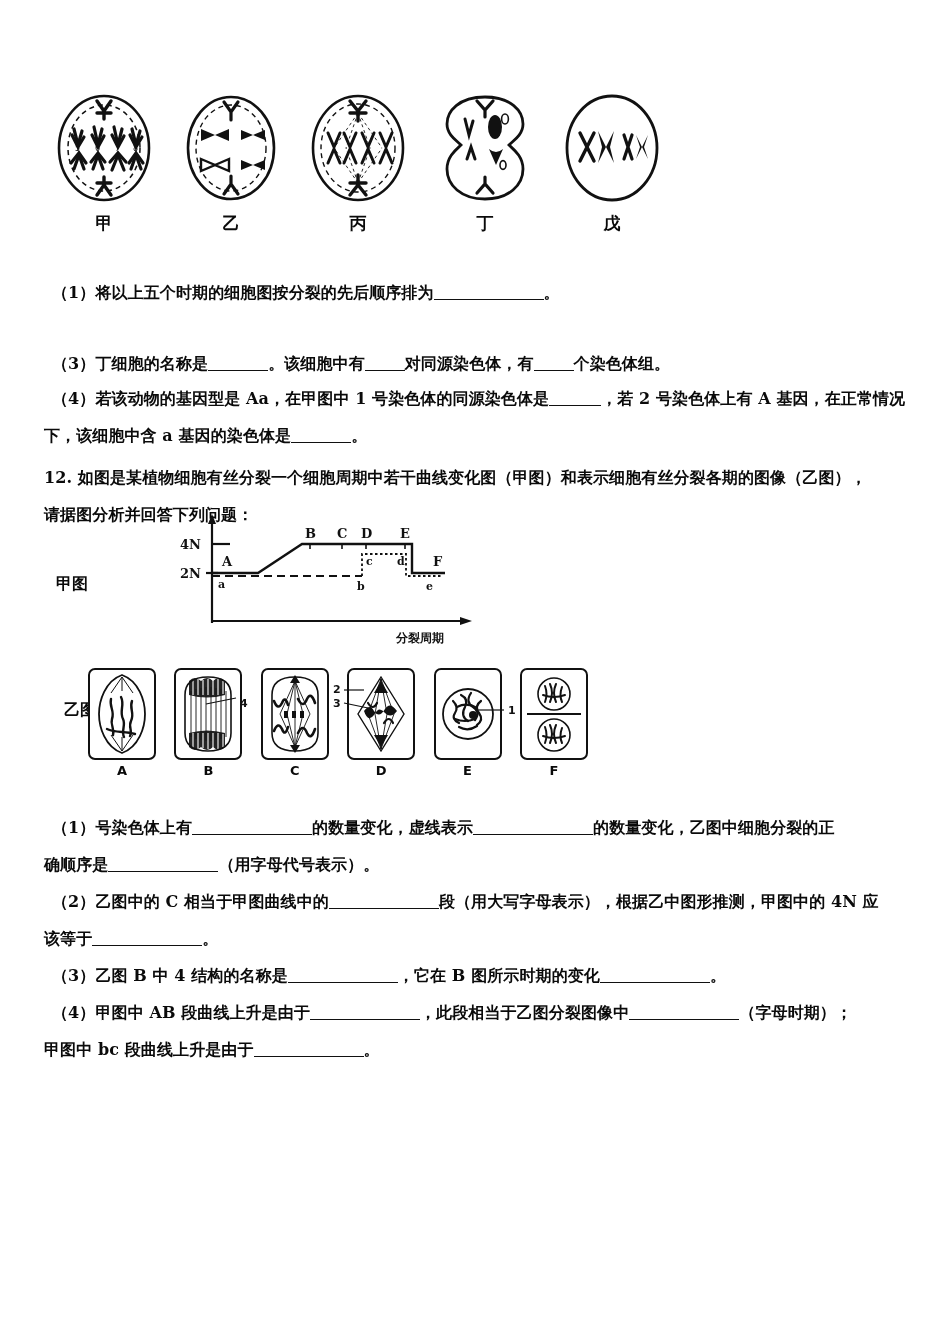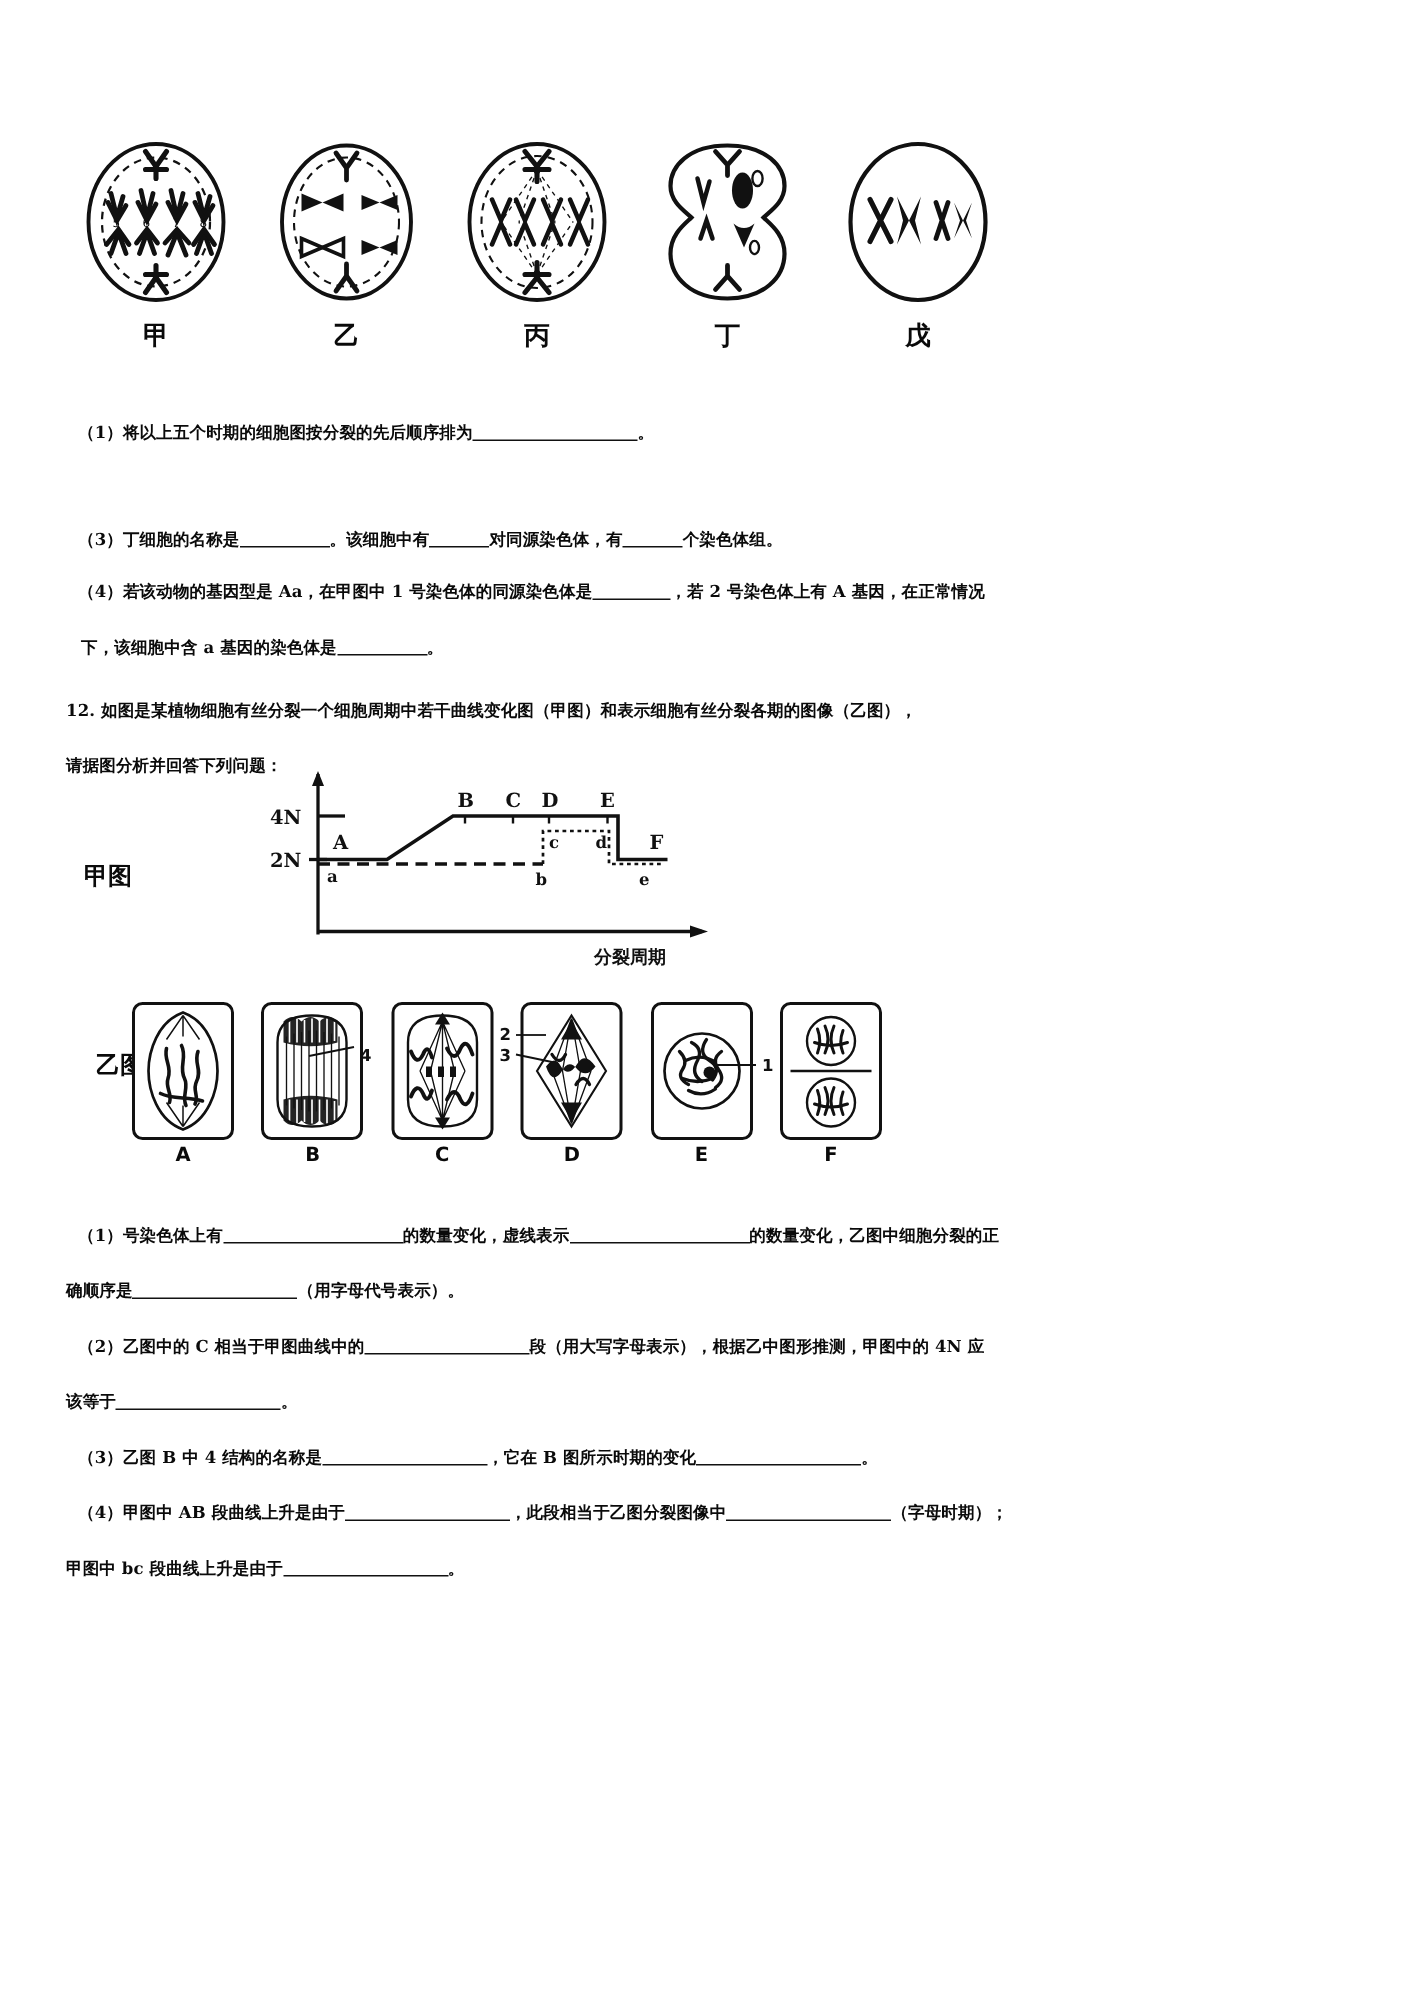--- a/index.html
+++ b/index.html
@@ -30,21 +30,21 @@
     font-family: "DejaVu Sans", "Liberation Sans", sans-serif;
     font-weight: bold;
     font-size: 17px;
     margin-top: 4px;
     letter-spacing: 0;
   }
 
   
   .qline {
     position: absolute;
-    font-size: 11px;
+    font-size: 16px;
     line-height: 1.5;
     letter-spacing: 0.1px;
     white-space: nowrap;
     font-weight: 600;
   }
   .blank-s { display: inline-block; border-bottom: 1.3px solid #111; vertical-align: -2px; }
   .w40 { width: 40px; } .w52 { width: 52px; } .w60 { width: 60px; } .w78 { width: 78px; } .w110 { width: 110px; } .w120 { width: 120px; }
 
   .jialabel {
     position: absolute; left: 56px; top: 574px;
@@ -232,21 +232,21 @@
 
 
   <div class="qline" style="left:52px; top:352px;">
     <span>（3）</span><span>丁细胞的名称是</span><span class="blank-s w60"></span><span>。该细胞中有</span><span class="blank-s w40"></span><span>对同源染色体，有</span><span class="blank-s w40"></span><span>个染色体组。</span>
   </div>
 
   <div class="qline" style="left:52px; top:387px;">
     <span>（4）</span><span>若该动物的基因型是 Aa，在甲图中 1 号染色体的同源染色体是</span><span class="blank-s w52"></span><span>，若 2 号染色体上有 A 基因，在正常情况</span>
   </div>
 
-  <div class="qline" style="left:44px; top:424px;margin-left:10px;">
+  <div class="qline" style="left:44px; top:424px;">
     <span>下，该细胞中含 a 基因的染色体是</span><span class="blank-s w60"></span><span>。</span>
   </div>
 
   <div class="qline" style="left:44px; top:466px;text-align:center;">
     <span>12.</span>&nbsp;<span>如图是某植物细胞有丝分裂一个细胞周期中若干曲线变化图（甲图）和表示细胞有丝分裂各期的图像（乙图），</span>
   </div>
   <div class="qline" style="left:44px; top:503px;">
     <span>请据图分析并回答下列问题：</span>
   </div>
 

